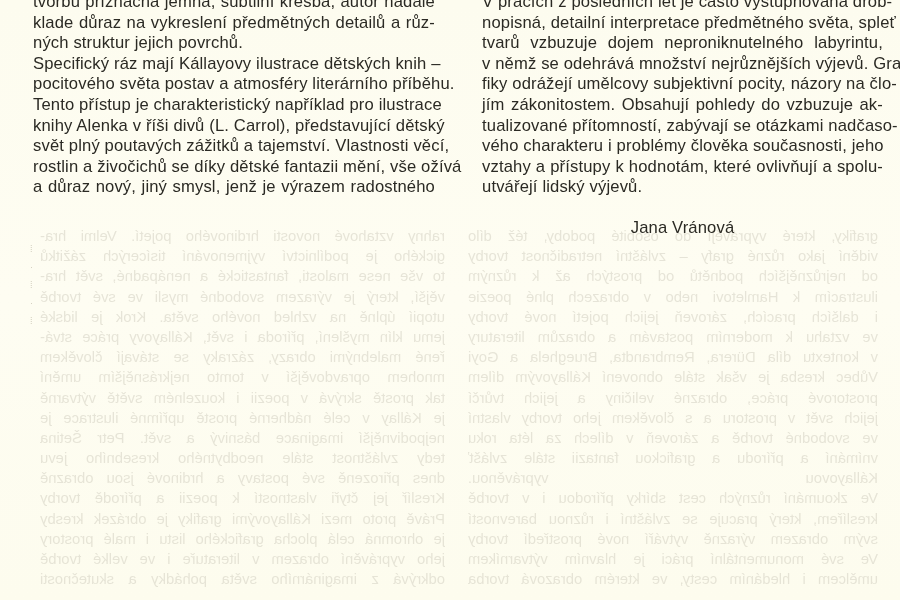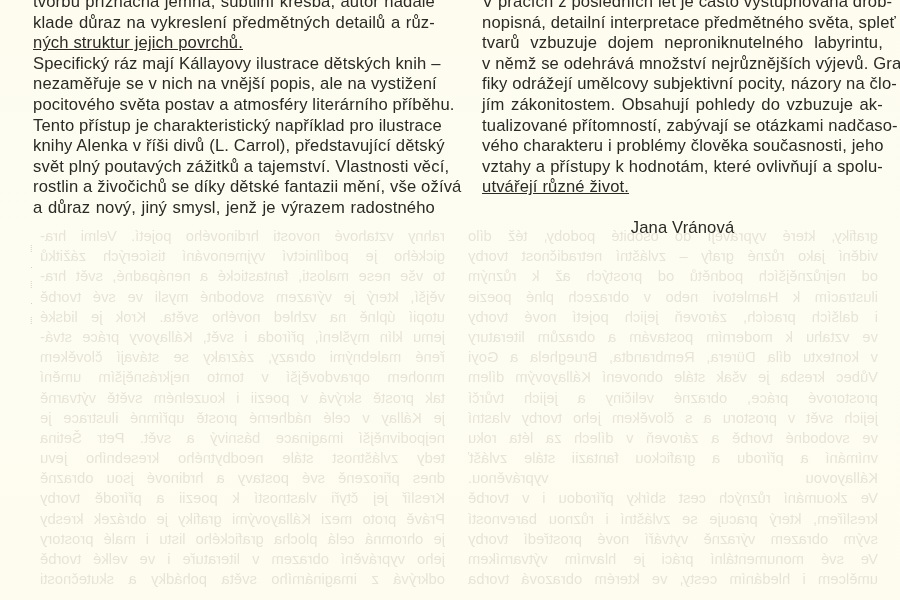--- a/index.html
+++ b/index.html
@@ -32,21 +32,20 @@
   .col-right { left: 482px; width: 401px; }
   .line {
     display: block;
     white-space: nowrap;
     text-align: justify;
     text-align-last: justify;
     height: 20.6px;
   }
   .line.last {
     text-align-last: left;
-    text-decoration: underline;
   }
   .signature {
     display: block;
     text-align: center;
     margin-top: 20px;
     padding-right: 0px;
   }
   
   .showthrough {
     position: absolute;
@@ -124,36 +123,35 @@
       <span class="st-line">umělcem i hledáním cesty, ve kterém obrazová tvorba</span>
     </div>
 
   <div class="margin-marks">⁞<br>·<br>⁞<br>·<br>⁞</div>
 
   <div class="column col-left">
     <span class="line">tvorbu příznačná jemná, subtilní kresba, autor nadále</span>
     <span class="line">klade důraz na vykreslení předmětných detailů a růz-</span>
     <span class="line last">ných struktur jejich povrchů.</span>
     <span class="line">Specifický ráz mají Kállayovy ilustrace dětských knih –</span>
-    <span class="line">nezaměřuje se v nich na vnější popis, ale na vystižení</span>
     <span class="line">pocitového světa postav a atmosféry literárního příběhu.</span>
     <span class="line">Tento přístup je charakteristický například pro ilustrace</span>
     <span class="line">knihy Alenka v říši divů (L. Carrol), představující dětský</span>
     <span class="line">svět plný poutavých zážitků a tajemství. Vlastnosti věcí,</span>
     <span class="line">rostlin a živočichů se díky dětské fantazii mění, vše ožívá</span>
     <span class="line">a důraz nový, jiný smysl, jenž je výrazem radostného</span>
   </div>
 
   <div class="column col-right">
     <span class="line">V pracích z posledních let je často vystupňována drob-</span>
     <span class="line">nopisná, detailní interpretace předmětného světa, spleť</span>
     <span class="line">tvarů vzbuzuje dojem neproniknutelného labyrintu,</span>
     <span class="line">v němž se odehrává množství nejrůznějších výjevů. Gra-</span>
     <span class="line">fiky odrážejí umělcovy subjektivní pocity, názory na člo-</span>
     <span class="line">jím zákonitostem. Obsahují pohledy do vzbuzuje ak-</span>
     <span class="line">tualizované přítomností, zabývají se otázkami nadčaso-</span>
     <span class="line">vého charakteru i problémy člověka současnosti, jeho</span>
     <span class="line">vztahy a přístupy k hodnotám, které ovlivňují a spolu-</span>
-    <span class="line last">utvářejí různé život.</span>
+    <span class="line last">utvářejí lidský výjevů.</span>
     <span class="signature">Jana Vránová</span>
   </div>
 
 </div>
 
 </body></html>

